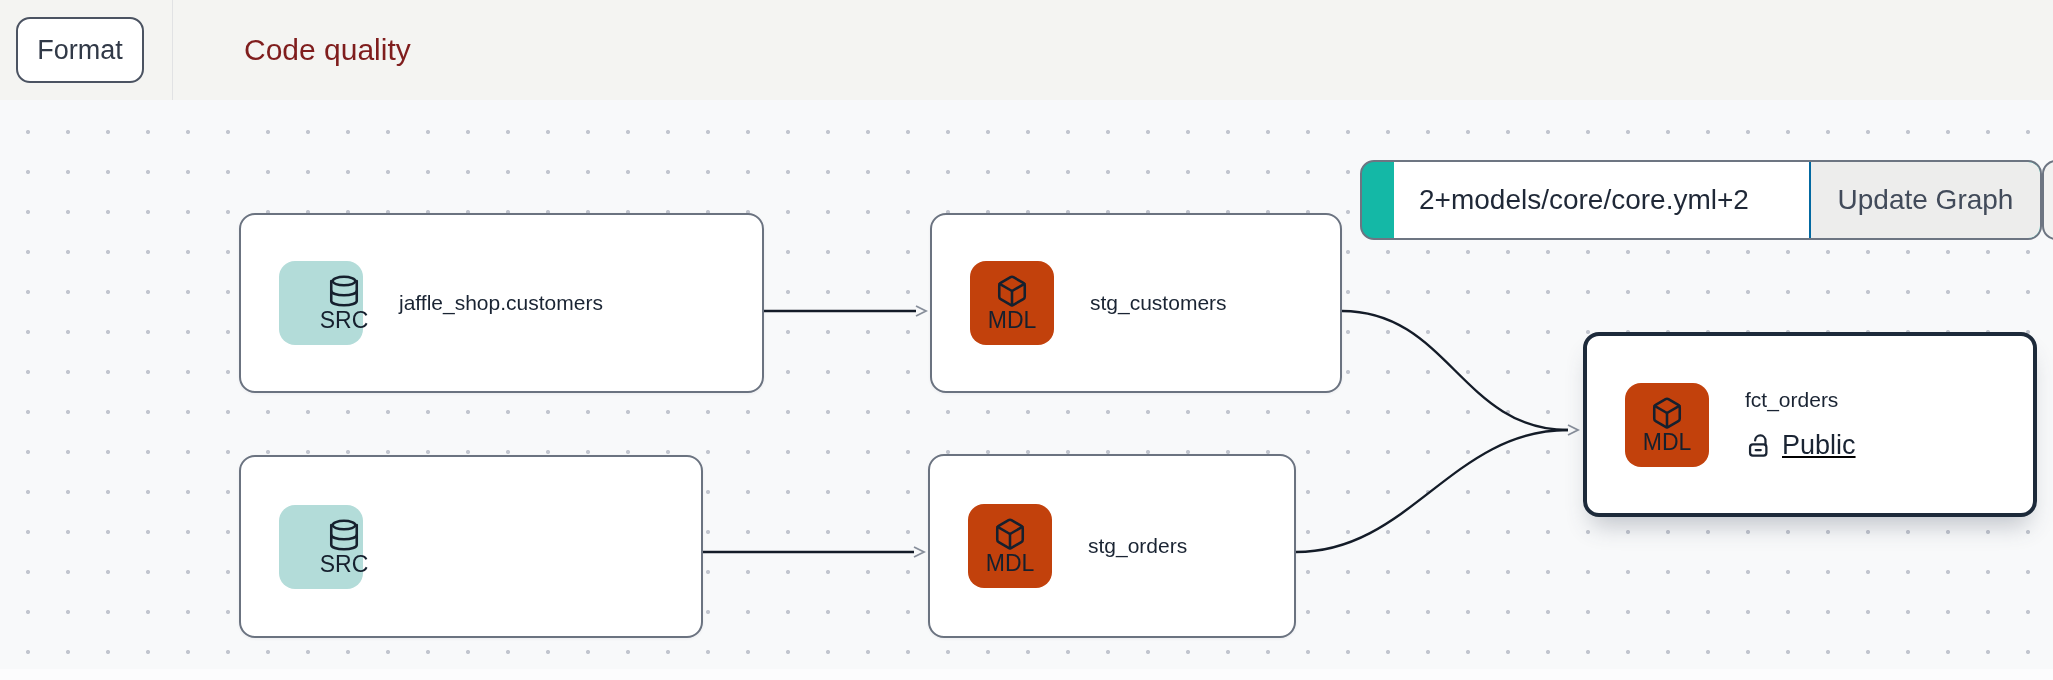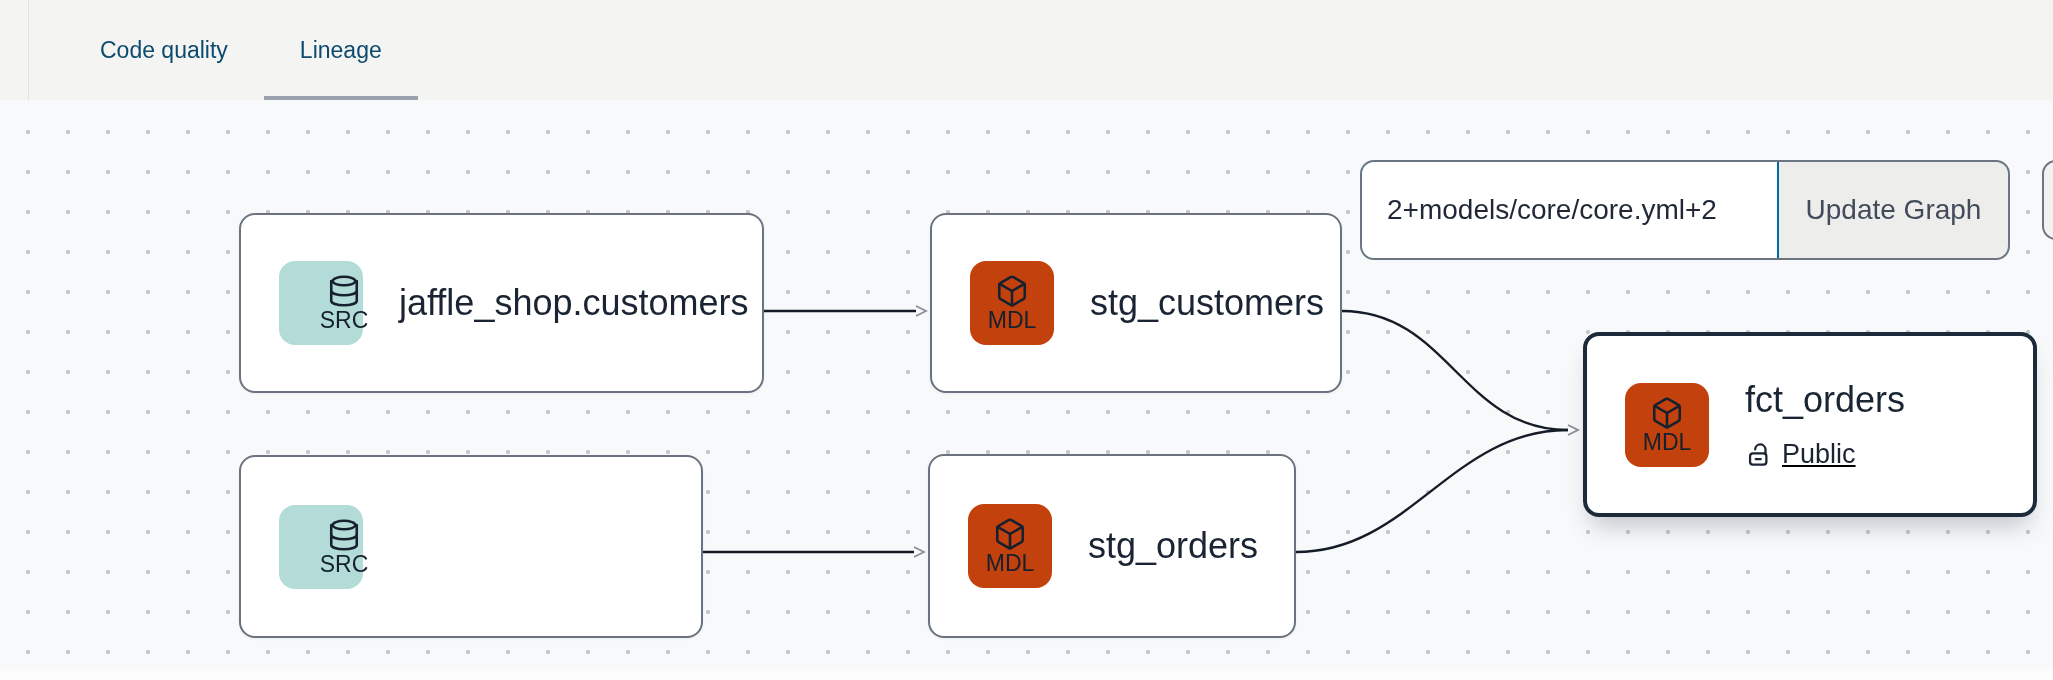--- a/index.html
+++ b/index.html
@@ -10,21 +10,21 @@
   
   .topbar { position:absolute; left:0; top:0; width:2053px; height:100px;
     background:#f4f4f2; display:flex; align-items:stretch; }
   .format-btn { margin:17px 0 17px 16px; width:128px; height:66px;
     background:#ffffff; border:2px solid #4b5362; border-radius:14px;
     font-family:inherit; font-size:27px; color:#313947; cursor:pointer;
     display:flex; align-items:center; justify-content:center; }
   .topbar-divider { width:1px; background:#e1e2e4; margin-left:28px; }
   .tabs { display:flex; margin-left:35px; height:100px; }
   .tab { position:relative; display:flex; align-items:center; padding:0 36px;
-    font-size:23px; color:#0c4a6e; cursor:pointer; white-space:nowrap; }
+    font-size:30px; color:#7f1d1d; cursor:pointer; white-space:nowrap; }
   .tab.active::after { content:""; position:absolute; left:0; right:0; bottom:0;
     height:4px; background:#9aa1ad; }
 
   
   .canvas { position:absolute; left:0; top:100px; width:2053px; height:580px;
     background-color:#f8f9fa;
     background-image:radial-gradient(circle, #c2c6cf 2px, transparent 2.2px);
     background-size:40px 40px; background-position:8px 12px; }
   .bottom-strip { position:absolute; left:0; bottom:0; width:2053px; height:11px;
     background:#fcfcfd; }
@@ -39,57 +39,57 @@
     display:flex; align-items:center; cursor:pointer; }
   .node.selected { border:4px solid #1d2a3a;
     box-shadow:0 16px 24px -8px rgba(60,70,90,0.30); }
   .badge { width:84px; height:84px; border-radius:16px; margin-left:38px;
     flex:0 0 auto; display:flex; flex-direction:column; align-items:center;
     justify-content:center; }
   .badge.src { background:#b3dcd9;padding-left:46px; }
   .badge.mdl { background:#c2410c; }
   .badge .glyph { width:34px; height:34px; display:block; }
   .badge .blabel { font-size:23px; color:#16202e; margin-top:1px; line-height:1; }
-  .node .title { font-size:36px; color:#1a2433; margin-left:36px; white-space:nowrap; }
+  .node .title { font-size:21px; color:#1a2433; margin-left:36px; white-space:nowrap; }
   .node .text-col { margin-left:36px; display:flex; flex-direction:column; gap:18px; }
   .node .text-col .title { margin-left:0; }
   .access-row { display:flex; align-items:center; gap:10px;text-decoration:underline; }
   .access-row .lock { width:27px; height:27px; }
   .access-row .alabel { font-size:27px; color:#1a2433; }
 
   
   #n-src-customers { left:239px; top:213px; width:525px; height:180px; }
   #n-stg-customers { left:930px; top:213px; width:412px; height:180px; }
   #n-src-orders    { left:239px; top:455px; width:464px; height:183px; }
   #n-stg-orders    { left:928px; top:454px; width:368px; height:184px; }
   #n-fct-orders    { left:1583px; top:332px; width:454px; height:185px; }
 
   
-  .selector-group { position:absolute; left:1360px; top:160px; height:100px;
+  .selector-group { position:absolute; left:1360px; top:160px; height:80px;
     z-index:3; display:flex; border:2px solid #6d7582; border-radius:14px;
-    overflow:hidden; background:#14b8a6; }
+    overflow:hidden; background:#14b8a6;padding-left:32px; }
   .selector-input { width:415px; height:100%; display:flex; align-items:center;
     padding-left:25px; font-size:28px; color:#1f2837; background:#ffffff;
     white-space:nowrap; }
   .update-btn { width:231px; height:100%; border:none; border-left:2px solid #0369a1;
     background:#ededec; font-family:inherit; font-size:28px; color:#424b5a;
     cursor:pointer; display:flex; align-items:center; justify-content:center; }
   .partial-btn { position:absolute; left:2042px; top:160px; width:40px; height:80px;
     z-index:3; background:#f2f2f1; border:2px solid #6d7582; border-radius:14px; }
 </style>
 </head>
 <body>
 
 <div class="root">
 
   <div class="topbar">
+    <button class="format-btn">Format</button>
     <div class="topbar-divider"></div>
     <div class="tabs">
       <div class="tab">Code quality</div>
-      <div class="tab active">Lineage</div>
     </div>
   </div>
 
   <div class="canvas">
     <div class="bottom-strip"></div>
   </div>
 
   <svg class="edges" viewBox="0 0 2053 680" xmlns="http://www.w3.org/2000/svg">
     <defs>
       <marker id="arrow" viewBox="0 0 14 14" markerWidth="14" markerHeight="14" markerUnits="userSpaceOnUse" refX="2" refY="7" orient="auto">

